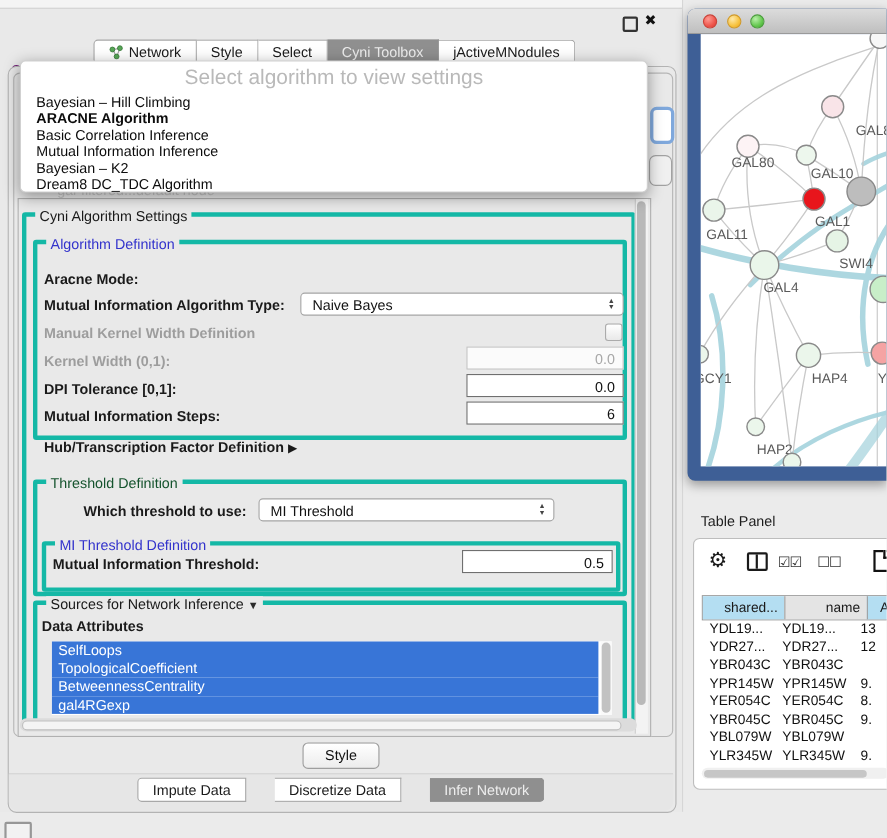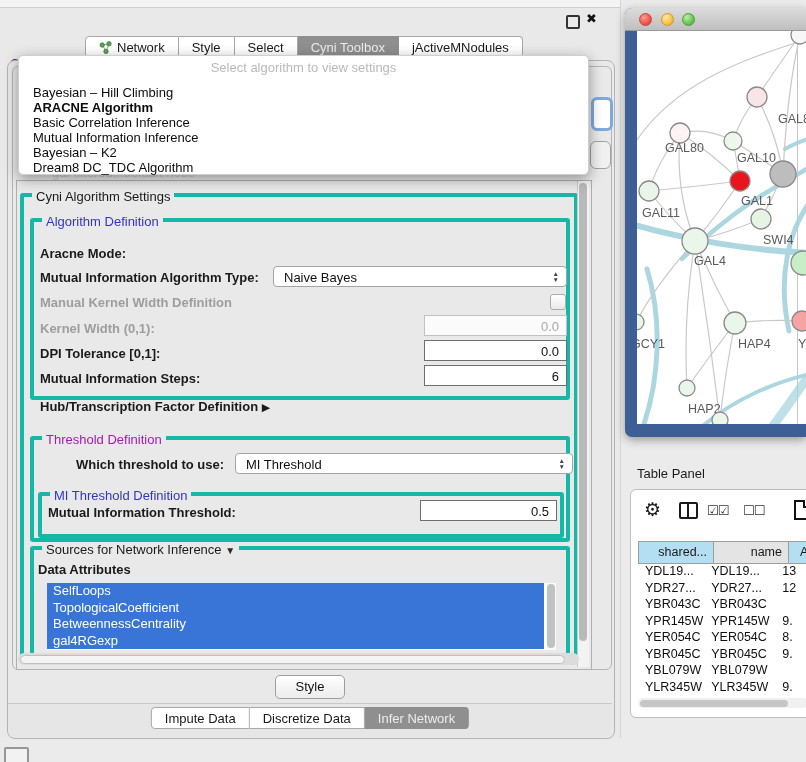--- a/index.html
+++ b/index.html
@@ -22,39 +22,39 @@
   .tab:first-child{border-left:1px solid #a8a8a8;border-radius:4px 0 0 4px;}
   .tab:last-child{border-radius:0 4px 4px 0;}
   .tab.selected{background:#8f8f8f;color:#ededed;border-color:#8f8f8f;}
   
   .outer-panel{position:absolute;left:7px;top:60px;width:606px;height:677px;border:1px solid #b3b3b3;border-radius:8px;background:#e9e9e9;}
   .sub-panel{position:absolute;left:12px;top:66px;width:598px;height:602px;border:1px solid #b6b6b6;border-radius:6px;background:#e9e9e9;}
   .bottom-strip{position:absolute;left:8px;top:703px;width:604px;height:33px;border-top:1px solid #c9c9c9;background:#e6e6e6;border-radius:0 0 8px 8px;}
   
   .popup{position:absolute;left:18px;top:55px;width:569px;height:118px;background:#ffffff;
          border:1px solid #cfcfcf;border-radius:5px;box-shadow:0 4px 14px rgba(0,0,0,.38);z-index:50;}
-  .popup-placeholder{position:absolute;left:0;top:4px;width:100%;text-align:center;font-size:13px;color:#b9b9b9;}
+  .popup-placeholder{position:absolute;left:0;top:4px;width:100%;text-align:center;font-size:19px;color:#b9b9b9;}
   .dd-list{position:absolute;left:0;top:29px;width:100%;}
   .dd-item{height:15px;line-height:15px;font-size:13px;color:#0c0c0c;padding-left:14px;}
   .dd-item.bold{font-weight:700;}
   
   .frag-blue{position:absolute;left:591px;top:97px;width:16px;height:28px;border:3px solid #7fa8dc;border-radius:6px;background:#fff;z-index:5;}
   .frag-box{position:absolute;left:590px;top:141px;width:19px;height:26px;border:1px solid #a2a2a2;border-radius:6px;background:#f0f0f0;z-index:5;}
   .faint-text{position:absolute;left:52px;top:165px;font-size:13px;color:#c9c9c9;z-index:4;}
   
   .viewport{position:absolute;left:16px;top:180px;width:574px;height:488px;border:1px solid #b0b0b0;background:#e9e9e9;}
   .vscroll{position:absolute;left:577px;top:181px;width:11px;height:486px;background:#f3f3f3;border-left:1px solid #cacaca;z-index:20;}
   .vscroll-thumb{position:absolute;left:1px;top:2px;width:8px;height:458px;background:#b9b9b9;border-radius:4px;}
   .hscroll{position:absolute;left:18px;top:653px;width:561px;height:12px;background:#dcdcdc;border-radius:6px;z-index:22;}
   .hscroll-thumb{position:absolute;left:2px;top:1.5px;width:545px;height:9px;background:#f4f4f4;border:1px solid #bfbfbf;border-radius:5px;box-sizing:border-box;}
   
   .group{position:absolute;border:4px solid #14b8a6;border-radius:3px;}
   .legend{position:absolute;top:-8px;left:8px;background:#e9e9e9;padding:0 4px;font-size:13px;color:#1a1a1a;white-space:nowrap;}
   .legend.blue{color:#3333cc;}
-  .legend.green{color:#a21caf;}
+  .legend.green{color:#14532d;}
   .lbl{position:absolute;font-size:13px;font-weight:700;color:#1a1a1a;white-space:nowrap;}
   .lbl.disabled{color:#9d9d9d;}
   
   .combo{position:absolute;height:21px;background:#ffffff;border:1px solid #a5a5a5;border-radius:4px;
          font-size:13px;color:#111;line-height:21px;padding-left:10px;box-sizing:border-box;}
   .combo .arrows{position:absolute;right:7px;top:0;height:100%;display:flex;flex-direction:column;justify-content:center;line-height:6px;font-size:6.5px;color:#444;}
   .field{position:absolute;height:21px;background:#fff;border:1px solid #6f6f6f;font-size:13px;color:#111;
          line-height:21px;text-align:right;padding-right:7px;box-sizing:border-box;}
   .field.disabled{border:1px solid #c2c2c2;color:#a8a8a8;background:#fbfbfb;}
   .checkbox{position:absolute;width:14px;height:14px;border:1px solid #ababab;border-radius:3px;background:linear-gradient(#ffffff,#e9e9e9);}
@@ -180,21 +180,21 @@
 
   <div class="lbl" style="left:40px;top:399px;text-align:right;">
     <span>Hub/Transcription Factor Definition</span>
     <span class="hub-arrow"> ▶</span>
   </div>
 
   <div class="group" style="left:30px;top:436px;width:532px;height:98px;">
     <span class="legend green">Threshold Definition</span>
   </div>
   <div class="lbl" style="left:76px;top:457px;">Which threshold to use:</div>
-  <div class="combo" style="left:235px;top:453px;width:338px;">
+  <div class="combo" style="left:235px;top:453px;width:269px;">
     <span>MI Threshold</span>
     <span class="arrows">
         <span>▲</span>
         <span>▼</span>
       </span>
   </div>
   <div class="group" style="left:38px;top:492px;width:518px;height:38px;">
     <span class="legend blue">MI Threshold Definition</span>
   </div>
   <div class="lbl" style="left:48px;top:505px;">Mutual Information Threshold:</div>
@@ -219,21 +219,21 @@
 
   <div class="hscroll">
       <div class="hscroll-thumb"></div>
     </div>
   <div class="vscroll">
       <div class="vscroll-thumb"></div>
     </div>
 
   <div class="bottom-strip"></div>
   <div class="apply-btn">Style</div>
-  <div class="tabbar" style="left:50%;transform:translateX(-50%);top:707px;">
+  <div class="tabbar" style="left:50%;transform:translateX(-50%);top:707px;gap:26px;">
     <div class="tab">
         <span>Impute Data</span>
       </div>
     <div class="tab">
         <span>Discretize Data</span>
       </div>
     <div class="tab selected">
         <span>Infer Network</span>
       </div>
   </div>

